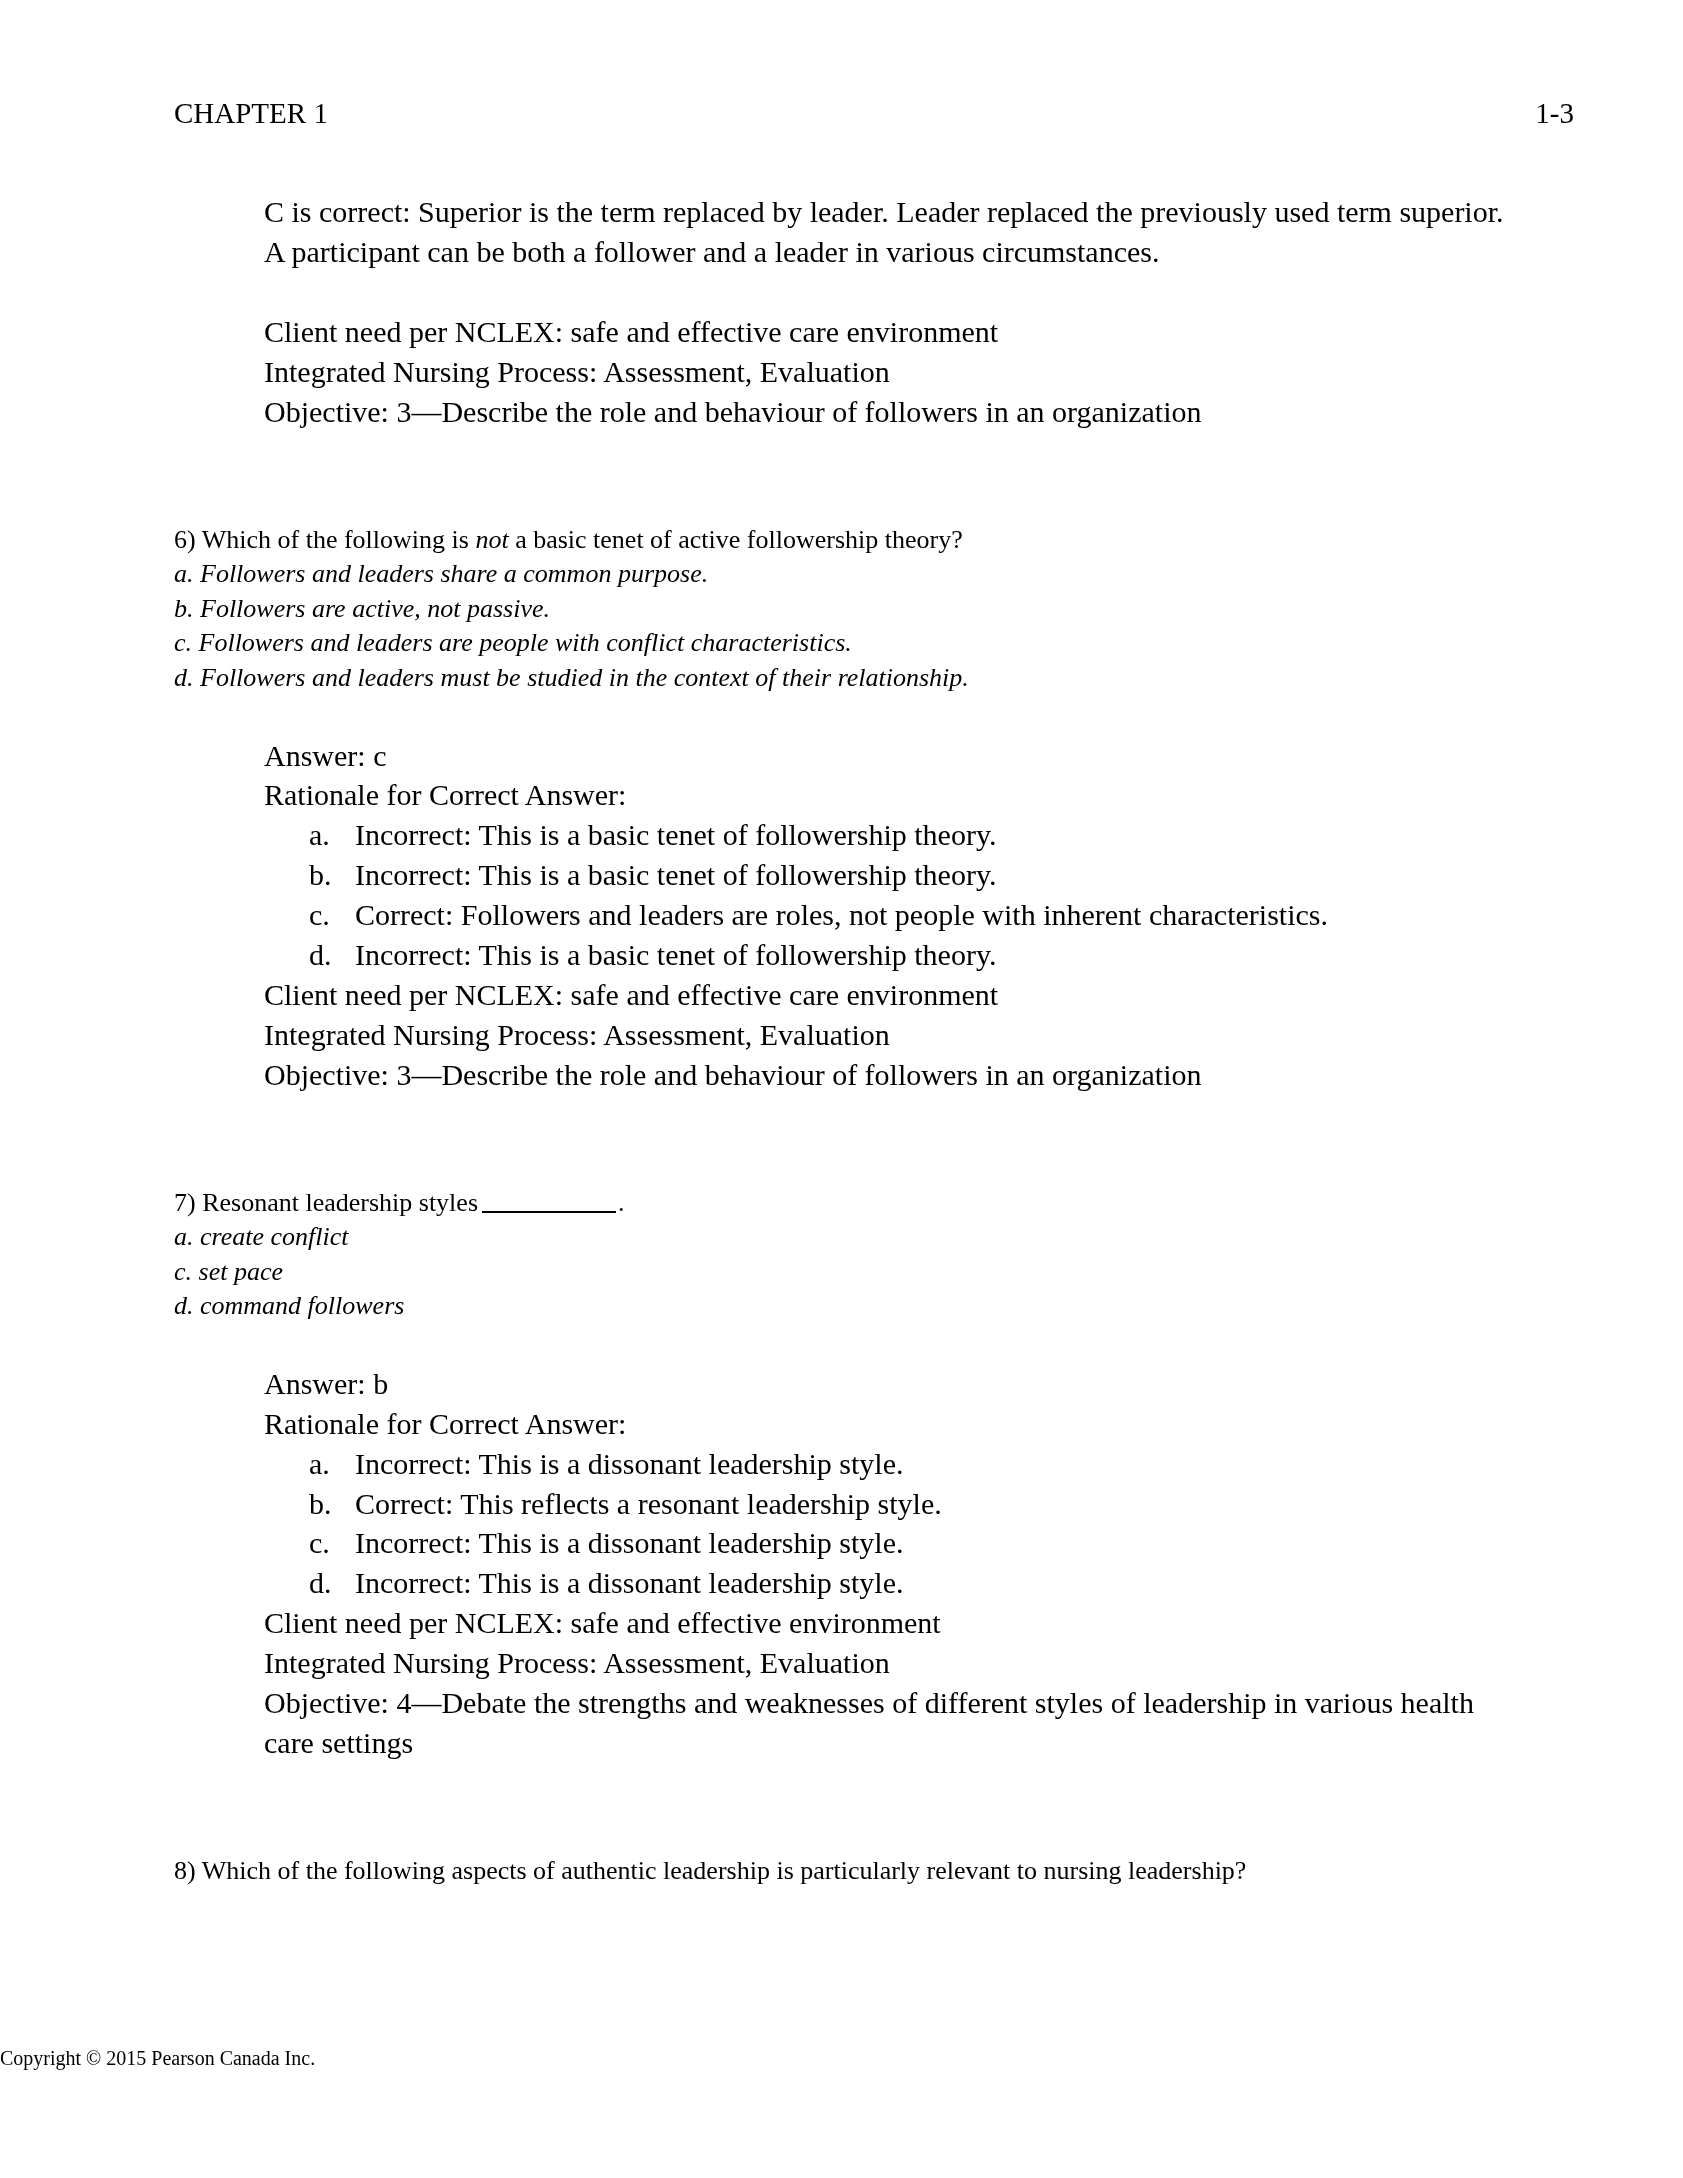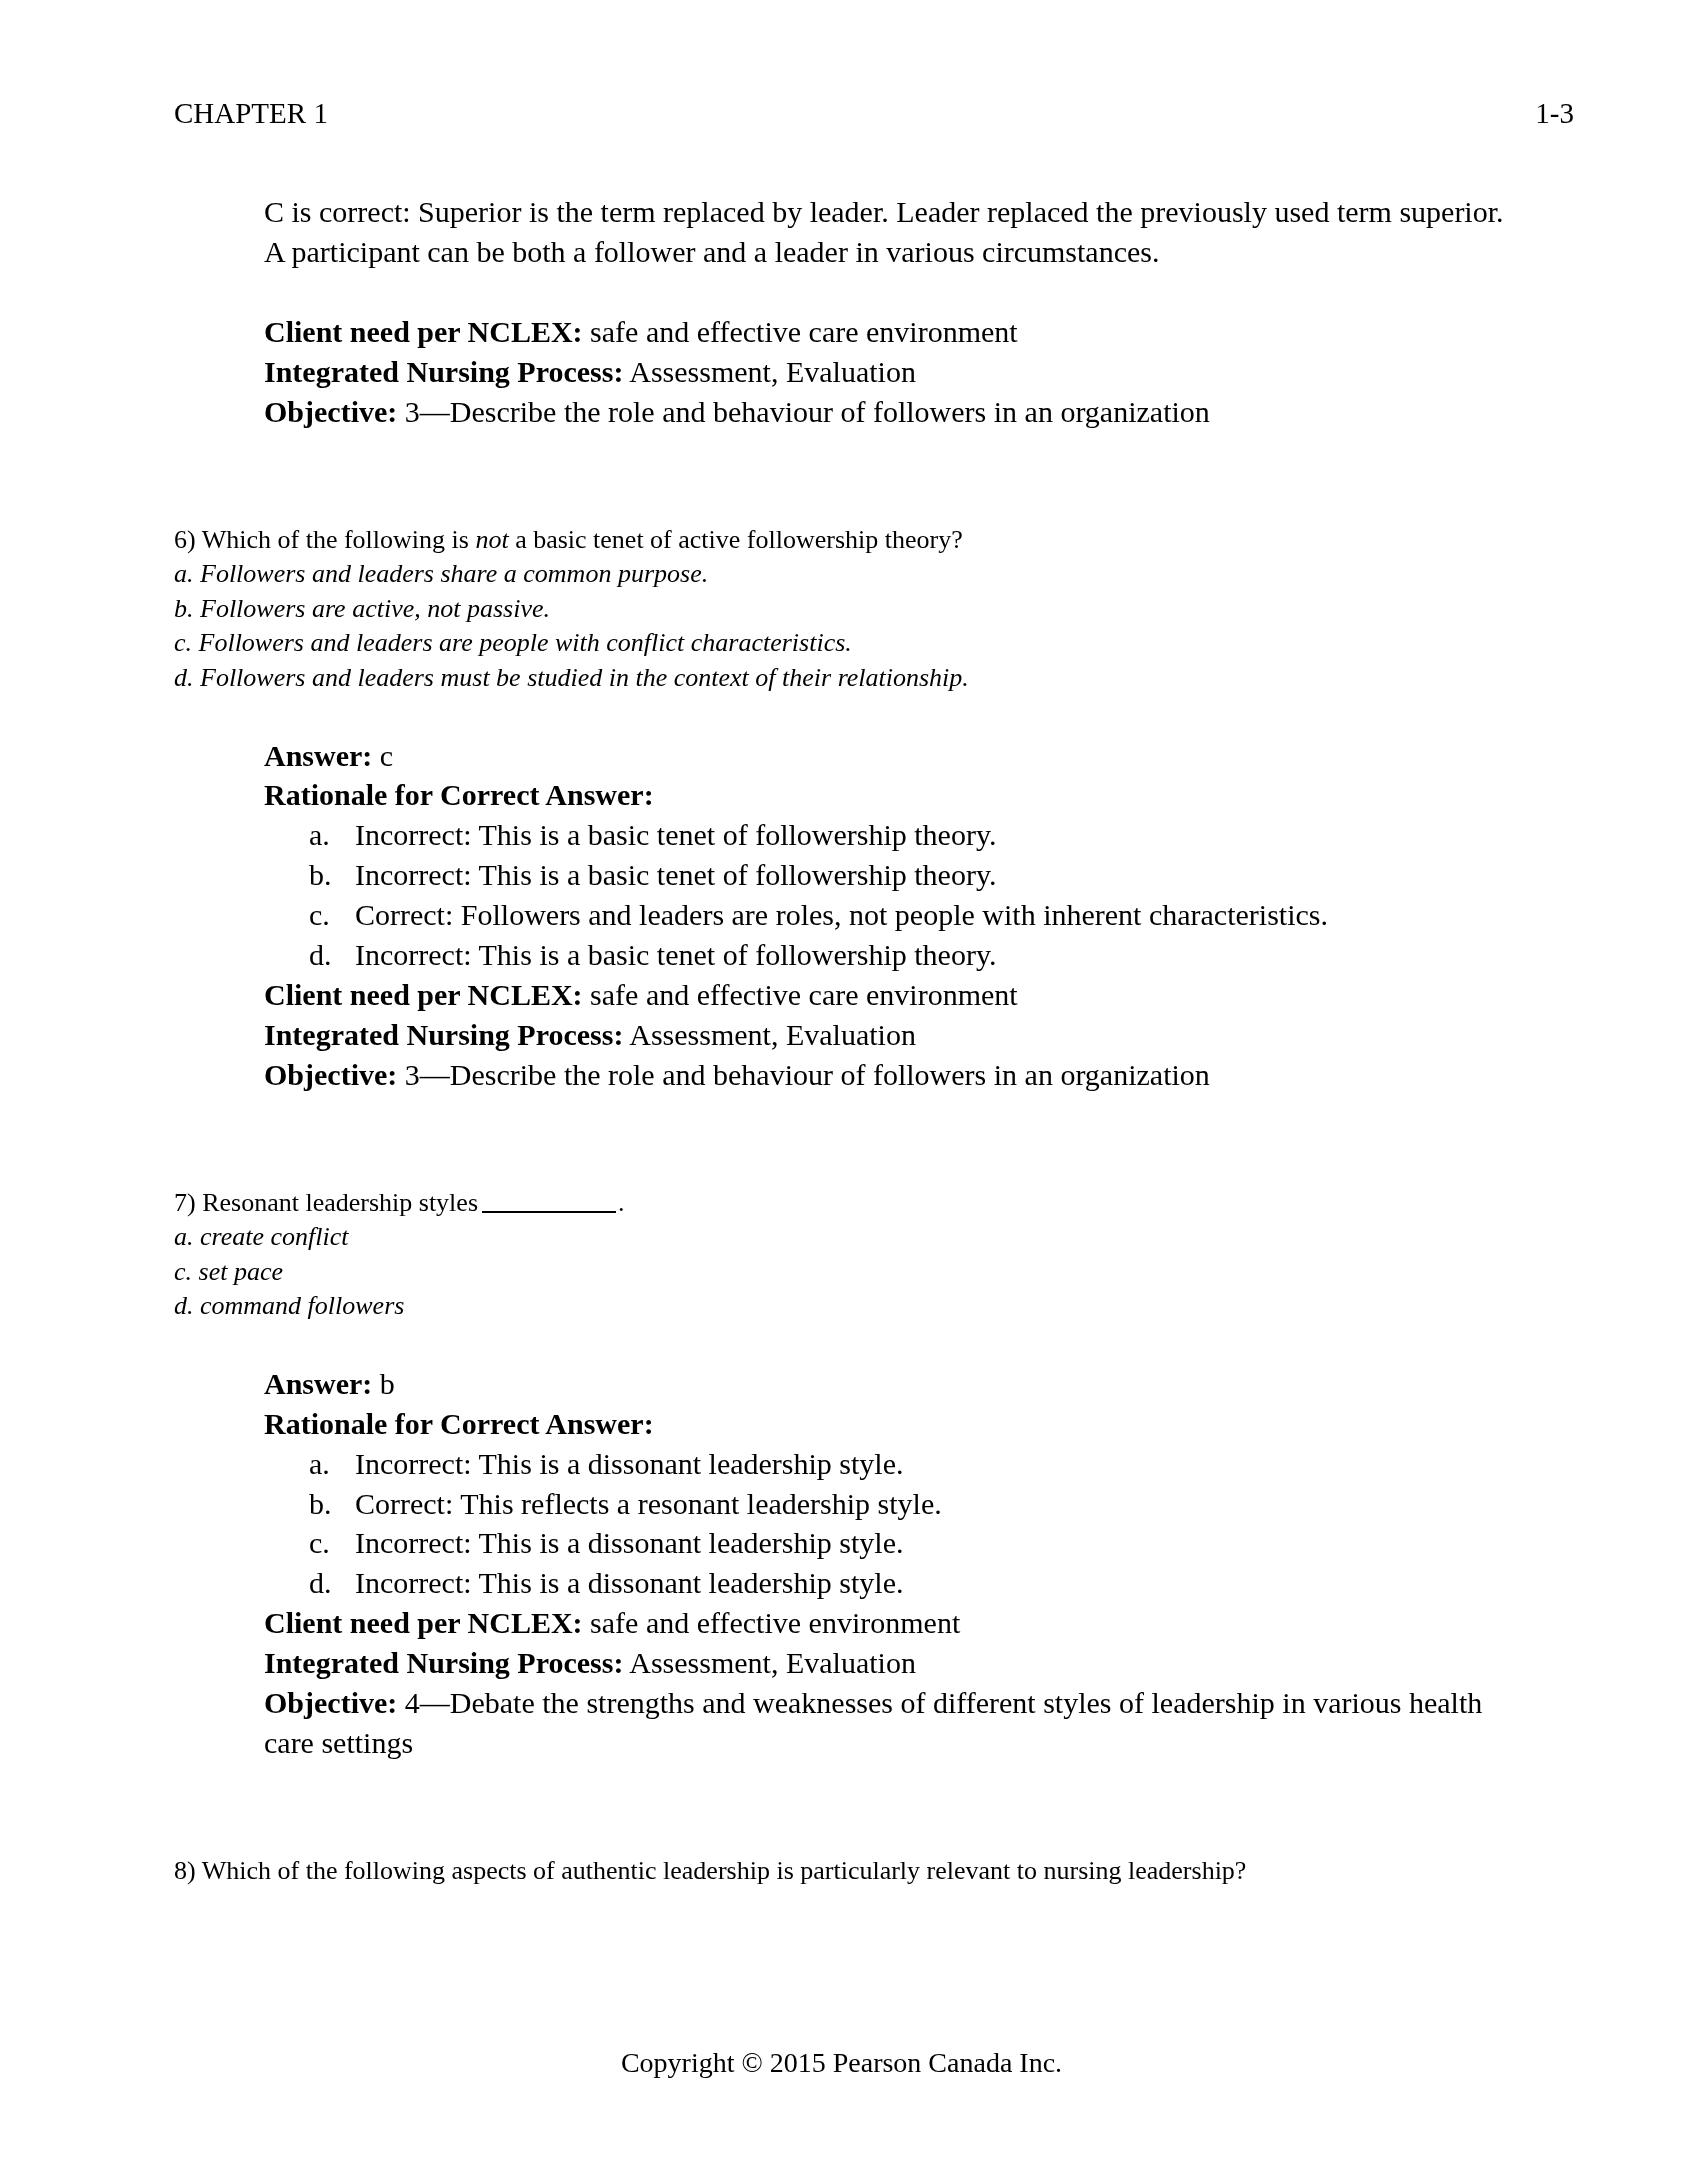--- a/index.html
+++ b/index.html
@@ -50,21 +50,21 @@
     margin: 0 2px 0 4px;
   }
 
   
   .answer-block {
     margin-left: 26px;
     font-size: 30px;
     line-height: 1.33;
   }
   .answer-block .line { margin: 0; }
-  .label-bold { font-weight: bold; }
+  .label-bold { font-weight: normal; }
 
   
   .rationale-list {
     margin: 0;
     padding: 0;
     list-style: none;
   }
   .rationale-list li {
     position: relative;
     padding-left: 91px;
@@ -79,22 +79,21 @@
 
   .spacer-lg { height: 61px; }
   .spacer-md { height: 40px; }
 
   
   .footer {
     position: absolute;
     left: 0;
     right: 0;
     top: 2045px;
-    text-align: center;
-    font-size: 28px;
+    font-size: 20px;
     line-height: 1.3;
   }
 </style>
 </head>
 <body>
 
 <div class="page">
 
   <div class="running-head">
     <span>CHAPTER 1</span>

